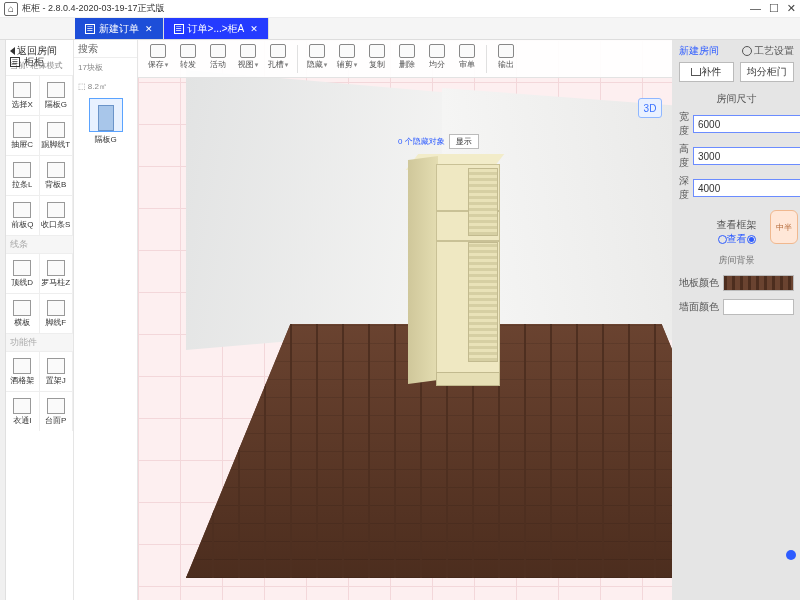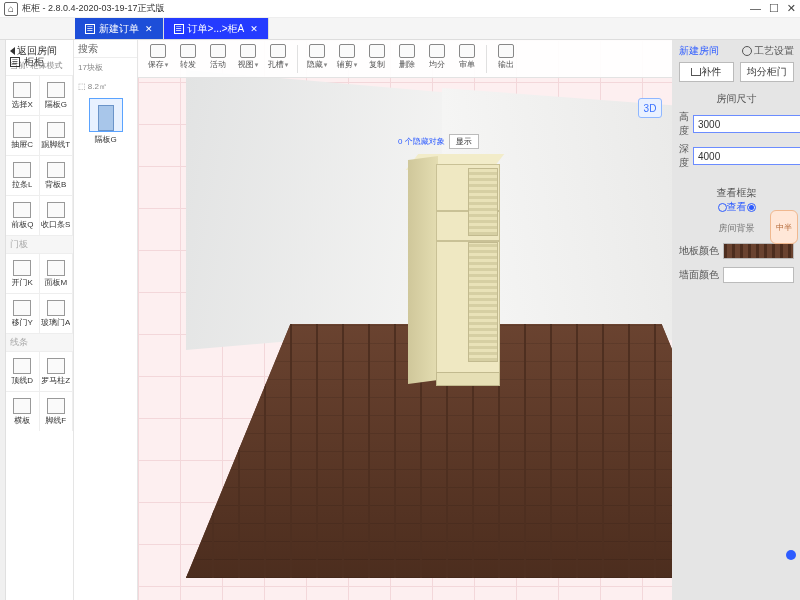--- a/index.html
+++ b/index.html
@@ -189,55 +189,55 @@
           <div class="toolcell">
             <div class="ico"></div>
             <div class="lbl">前板Q</div>
           </div>
           <div class="toolcell">
             <div class="ico"></div>
             <div class="lbl">收口条S</div>
           </div>
         </div>
         <div class="toolgrid">
-          <div class="toolgroup-lbl">门板</div>
-          <div class="toolcell">
-            <div class="ico"></div>
-            <div class="lbl">开门K</div>
-          </div>
-          <div class="toolcell">
-            <div class="ico"></div>
-            <div class="lbl">面板M</div>
-          </div>
-          <div class="toolcell">
-            <div class="ico"></div>
-            <div class="lbl">移门Y</div>
-          </div>
-          <div class="toolcell">
-            <div class="ico"></div>
-            <div class="lbl">玻璃门A</div>
+          <div class="toolgroup-lbl">线条</div>
+          <div class="toolcell">
+            <div class="ico"></div>
+            <div class="lbl">顶线D</div>
+          </div>
+          <div class="toolcell">
+            <div class="ico"></div>
+            <div class="lbl">罗马柱Z</div>
+          </div>
+          <div class="toolcell">
+            <div class="ico"></div>
+            <div class="lbl">横板</div>
+          </div>
+          <div class="toolcell">
+            <div class="ico"></div>
+            <div class="lbl">脚线F</div>
           </div>
         </div>
         <div class="toolgrid">
-          <div class="toolgroup-lbl">线条</div>
-          <div class="toolcell">
-            <div class="ico"></div>
-            <div class="lbl">顶线D</div>
-          </div>
-          <div class="toolcell">
-            <div class="ico"></div>
-            <div class="lbl">罗马柱Z</div>
-          </div>
-          <div class="toolcell">
-            <div class="ico"></div>
-            <div class="lbl">横板</div>
-          </div>
-          <div class="toolcell">
-            <div class="ico"></div>
-            <div class="lbl">脚线F</div>
+          <div class="toolgroup-lbl">功能件</div>
+          <div class="toolcell">
+            <div class="ico"></div>
+            <div class="lbl">酒格架</div>
+          </div>
+          <div class="toolcell">
+            <div class="ico"></div>
+            <div class="lbl">置架J</div>
+          </div>
+          <div class="toolcell">
+            <div class="ico"></div>
+            <div class="lbl">衣通I</div>
+          </div>
+          <div class="toolcell">
+            <div class="ico"></div>
+            <div class="lbl">台面P</div>
           </div>
         </div>
       </div>
   </div>
 
   <div class="libcol">
     <div class="search">
         <span>搜索</span>
       </div>
     <div class="meta">17块板</div>
@@ -339,20 +339,24 @@
         <span class="cart-icon"></span>
         <span>补件</span>
       </div>
       <div class="btn">
         <span>均分柜门</span>
       </div>
     </div>
 
     <div class="section-title">房间尺寸</div>
     <div class="field">
+        <label>宽度</label>
+        <input value="6000" style="">
+      </div>
+    <div class="field">
         <label>高度</label>
         <input value="3000" style="">
       </div>
     <div class="field">
         <label>深度</label>
         <input value="4000" style="">
       </div>
 
     <div class="viewframe">
       <div class="section-title">查看框架</div>

